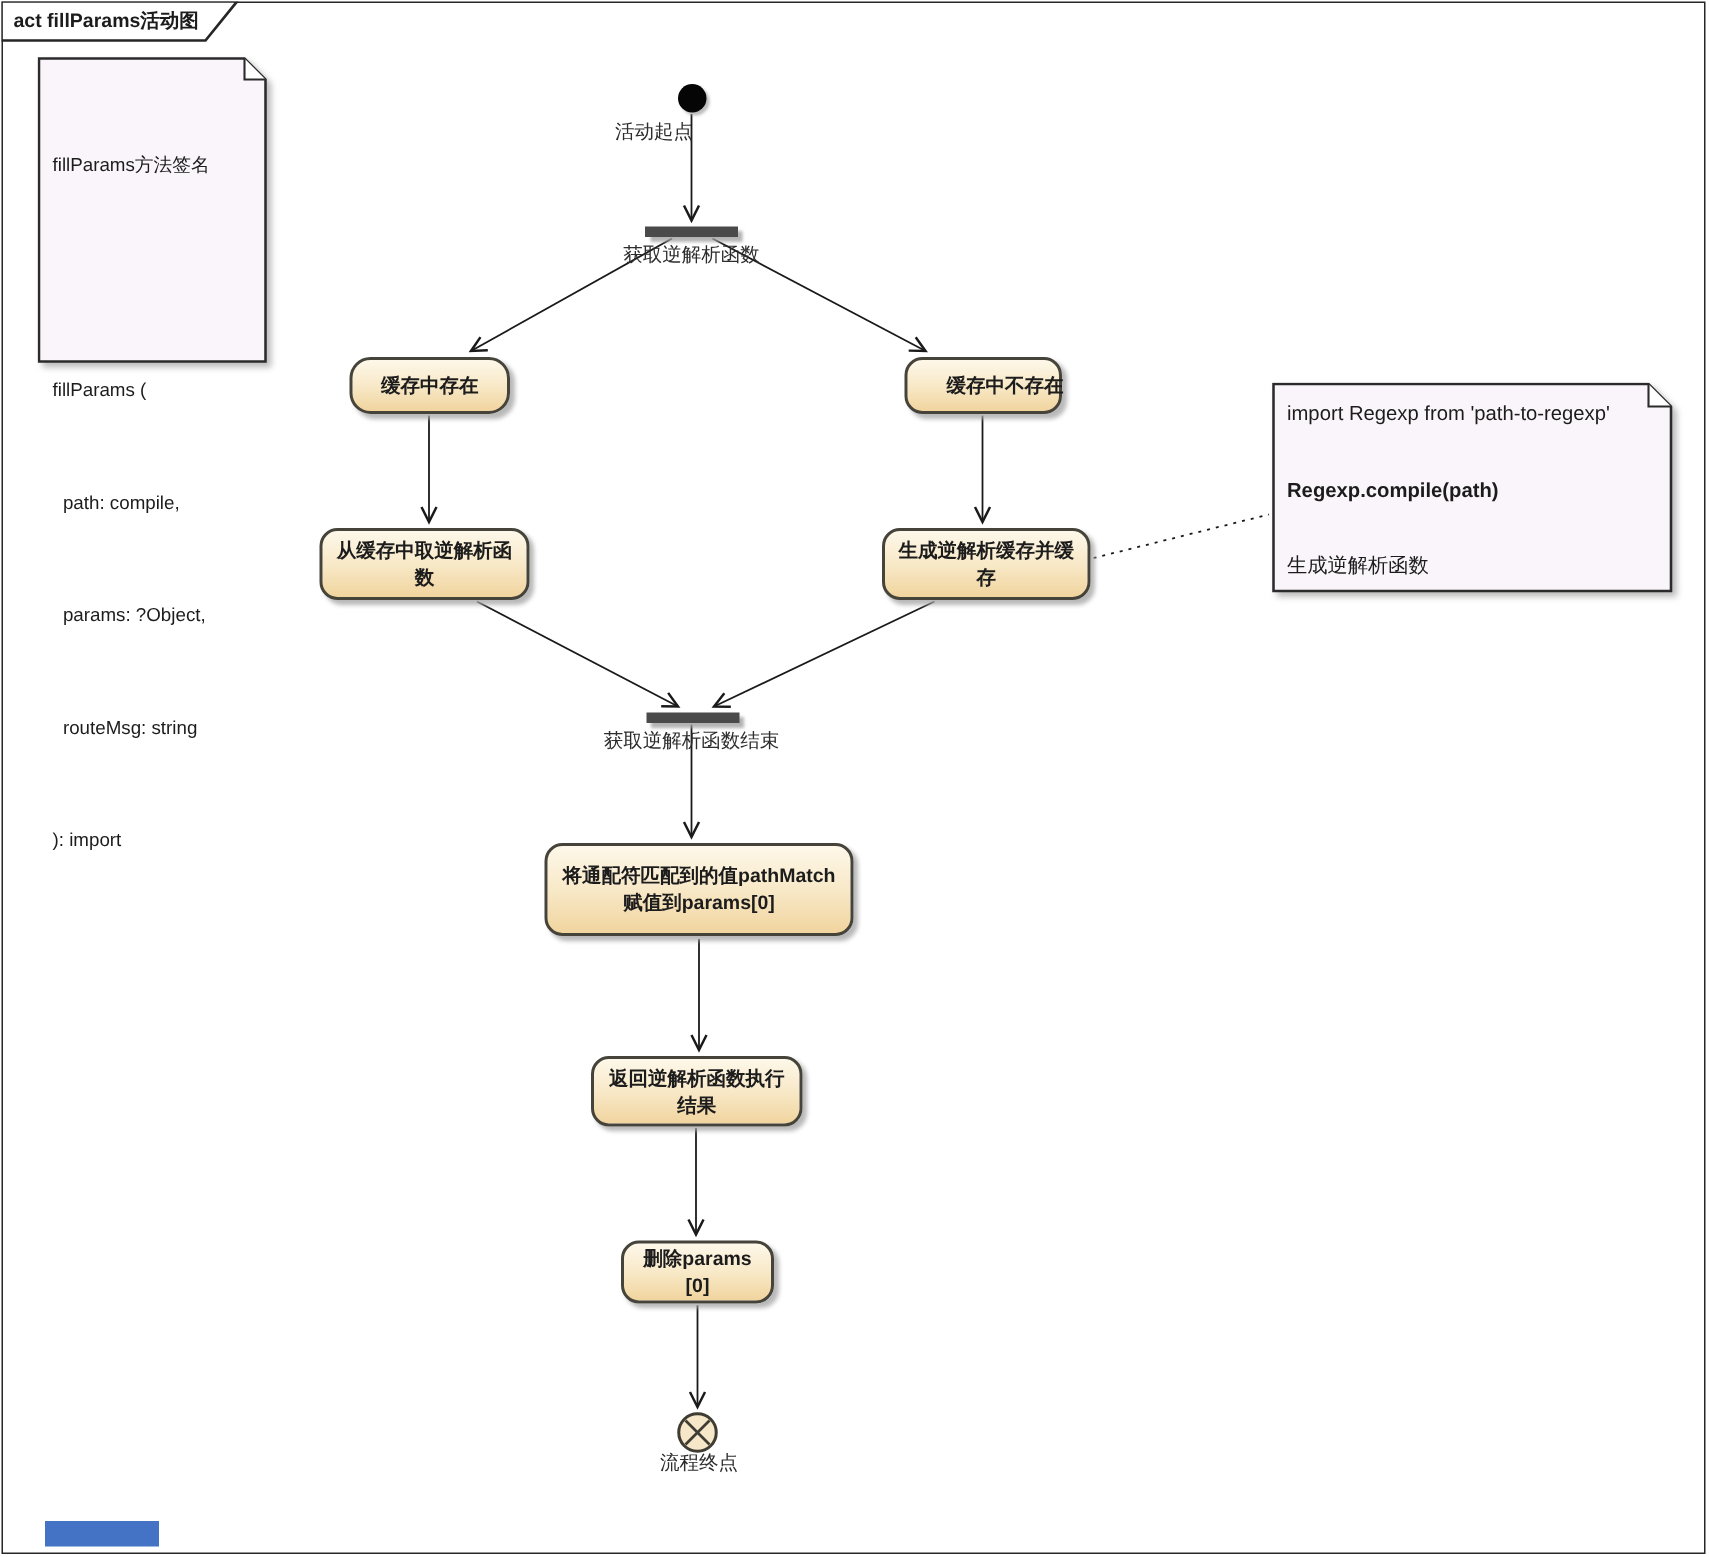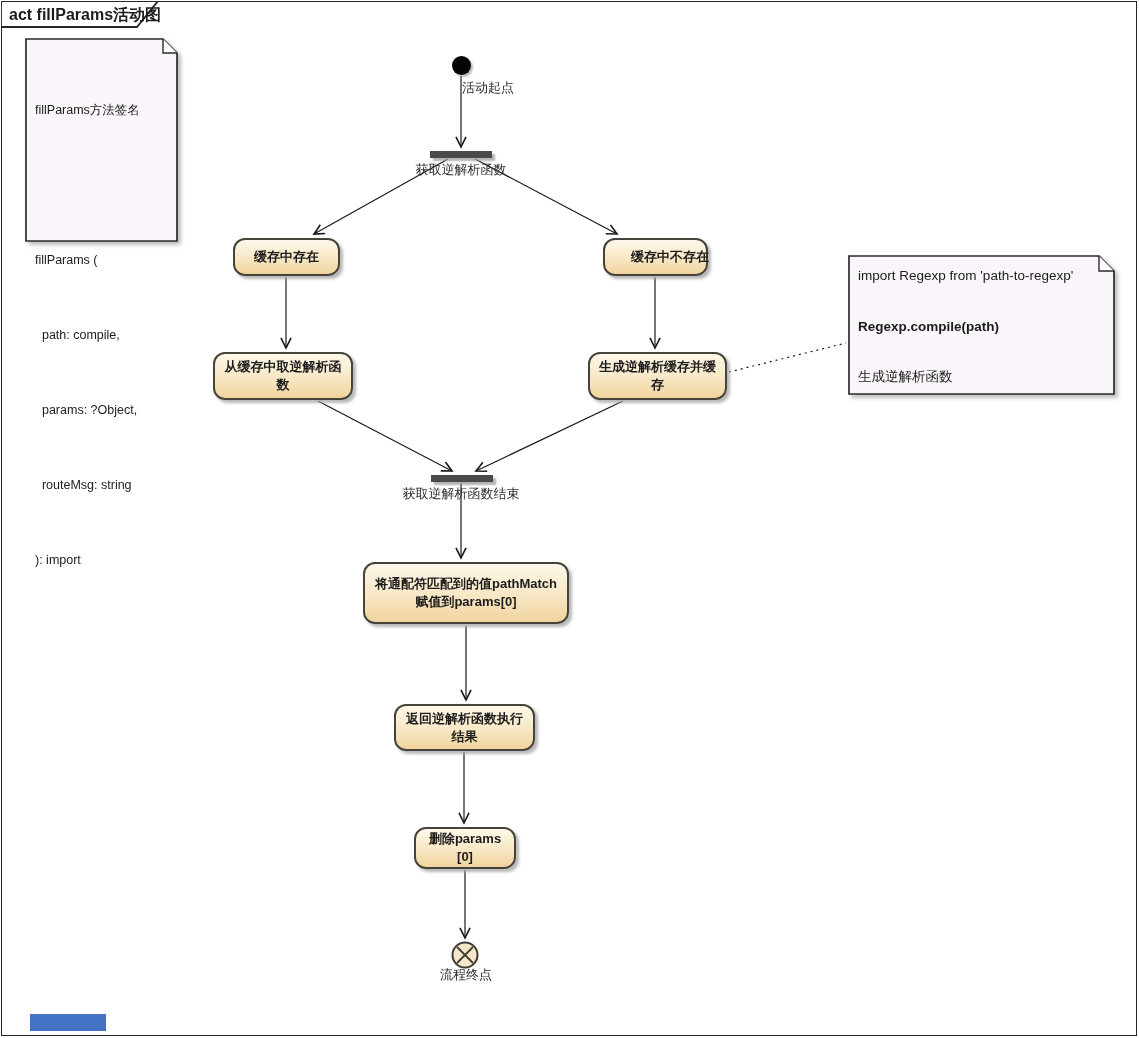--- a/index.html
+++ b/index.html
@@ -1,21 +1,21 @@
 <!DOCTYPE html>
 <html><head>
 <meta charset="utf-8">
 <style>
   html,body{margin:0;padding:0;background:#fff;}
   .canvas{position:relative;width:1139px;height:1038px;background:#ffffff;overflow:hidden;
           font-family:"Liberation Sans","DejaVu Sans",sans-serif;color:#1c1c1c;}
   .frame{position:absolute;left:1px;top:1px;right:2px;bottom:2px;border:1.6px solid #262626;}
   .edges{position:absolute;left:0;top:0;pointer-events:none;}
   .title-tab{position:absolute;left:1px;top:1px;width:158px;height:28px;}
-  .title-label{position:absolute;left:9px;top:5px;font-size:16px;font-weight:bold;white-space:nowrap;}
+  .title-label{position:absolute;left:9px;top:5px;font-size:13px;font-weight:bold;white-space:nowrap;}
 
   .note-shape{position:absolute;filter:drop-shadow(3px 3px 2px rgba(150,150,150,.65));}
   .note-text{position:absolute;font-size:12.5px;line-height:25px;white-space:pre;}
   .note-line{min-height:25px;}
 
   .activity{position:absolute;box-sizing:border-box;border:2px solid #45433a;border-radius:12px;
             background:linear-gradient(180deg,#fef8ea 0%,#f7e7c4 55%,#f1d49e 100%);
             box-shadow:3px 3px 3px rgba(168,168,168,.8);
             display:flex;flex-direction:column;align-items:center;justify-content:center;}
   .act-line{font-size:13px;font-weight:bold;line-height:18px;text-align:center;white-space:nowrap;}
@@ -79,26 +79,26 @@
     <path d="M1,1 L251,1 L266,16 L266,139 L1,139 Z" fill="#faf5fa" stroke="#2b2b2b" stroke-width="1.7"></path>
     <path d="M251,1 L251,16 L266,16" fill="#ffffff" stroke="#2b2b2b" stroke-width="1.4"></path>
   </svg>
   <div class="note-text" style="left:858px;top:267px;width:248px;line-height:17px;display:flex;flex-direction:column;justify-content:space-between;height:118px;font-size:13.5px;">
     <div class="note-line" style="min-height:17px;">import Regexp from 'path-to-regexp'</div>
     <div class="note-line" style="min-height:17px;font-weight:bold;">Regexp.compile(path)</div>
     <div class="note-line" style="min-height:17px;">生成逆解析函数</div>
   </div>
 
   <div class="start-node" style="left:452px;top:56px;"></div>
-  <div class="flow-label" style="left:488px;top:79px;">活动起点</div>
+  <div class="flow-label" style="left:436px;top:79px;">活动起点</div>
 
   <div class="bar" style="left:430px;top:151px;width:62px;height:7px;"></div>
   <div class="flow-label" style="left:461px;top:161px;">获取逆解析函数</div>
 
-  <div class="activity" style="left:233px;top:238px;width:107px;height:38px;">
+  <div class="activity" style="left:233px;top:238px;width:107px;height:38px;border-radius:14px;">
     <div class="act-line">缓存中存在</div>
   </div>
   <div class="activity" style="left:603px;top:238px;width:105px;height:38px;padding-left:29px;">
     <div class="act-line">缓存中不存在</div>
   </div>
 
   <div class="activity" style="left:213px;top:352px;width:140px;height:48px;">
     <div class="act-line">从缓存中取逆解析函</div>
     <div class="act-line">数</div>
   </div>

